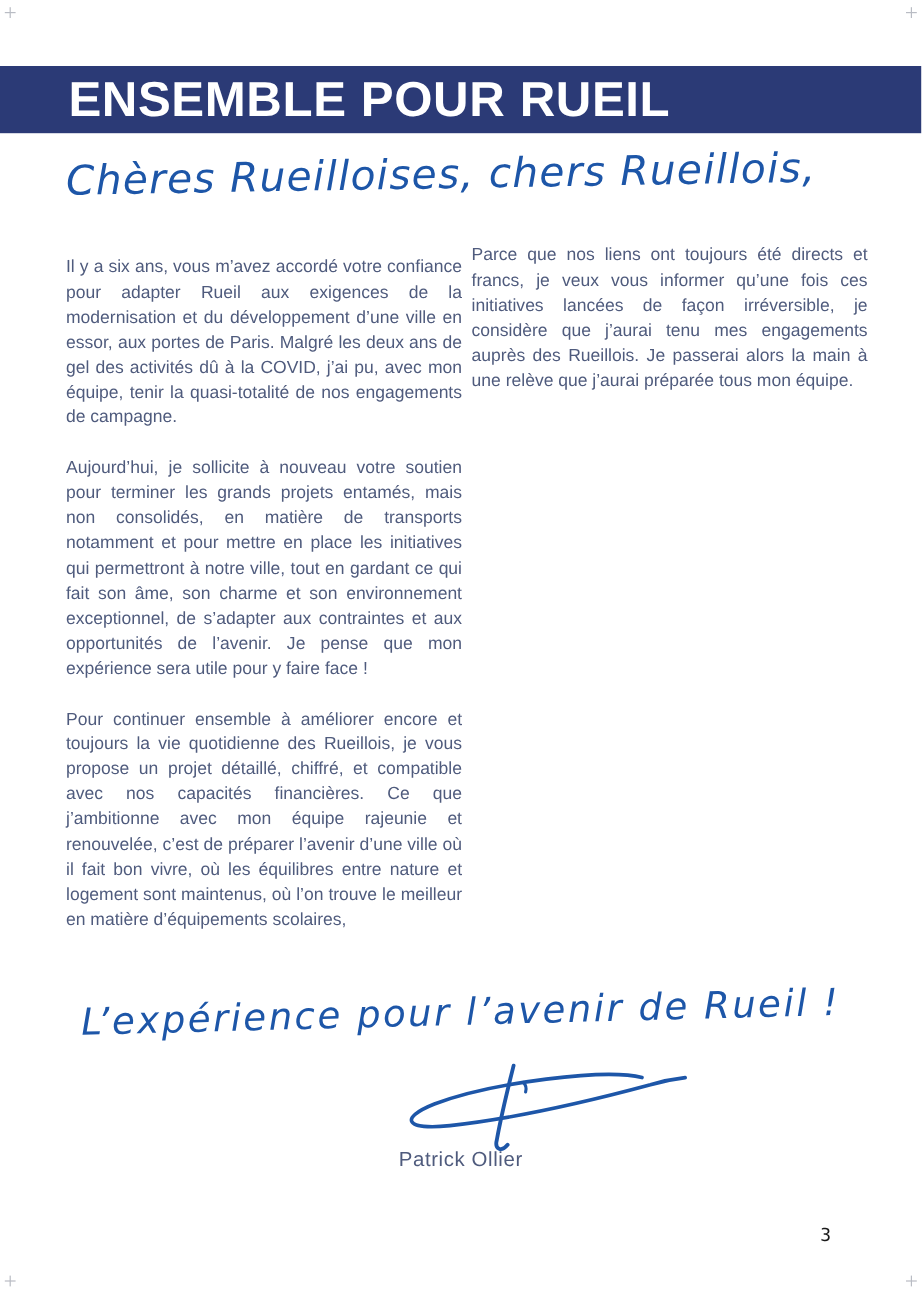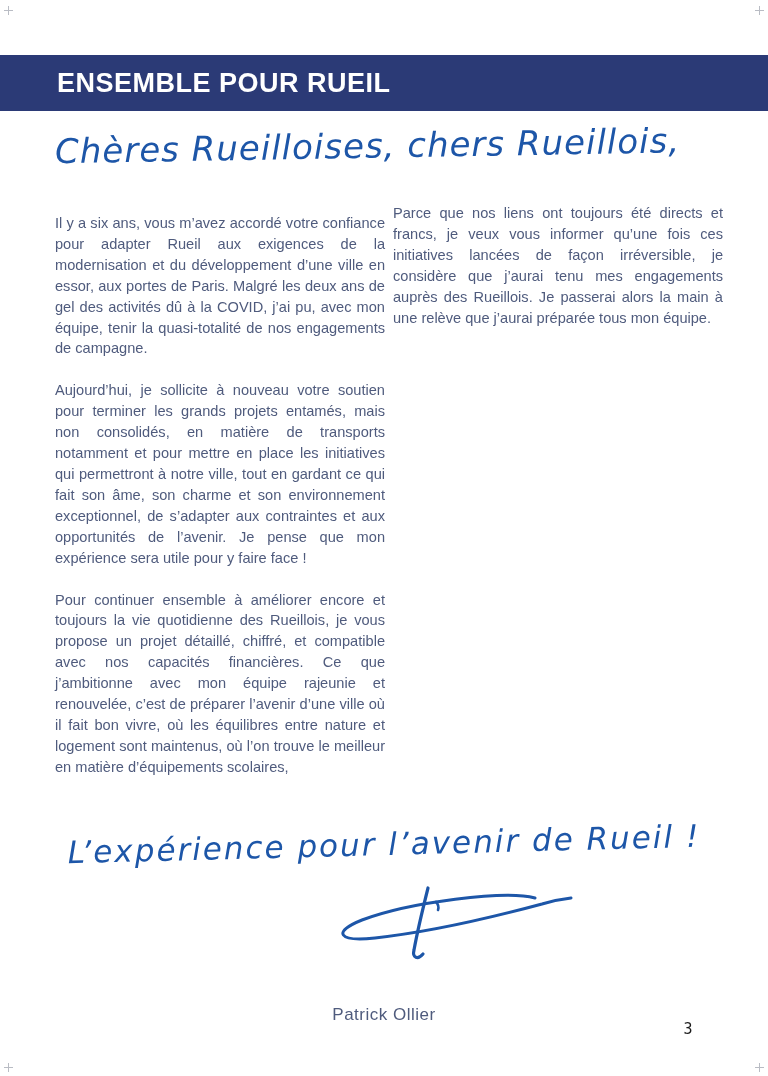--- a/index.html
+++ b/index.html
@@ -21,21 +21,21 @@
   .crop.br{bottom:4px;right:4px;}
 
   .banner{
     position:absolute;left:0;top:55px;width:768px;height:56px;
     background:var(--banner,#2b3a76);
     display:flex;align-items:center;
   }
   .banner h1{
     margin:0 0 0 57px;
     color:#ffffff;
-    font-size:27px;
+    font-size:41px;
     font-weight:bold;
     letter-spacing:0.5px;
     font-family:"Liberation Sans", sans-serif;
   }
 
   .greeting{
     position:absolute;left:55px;top:126px;width:600px;
     color:var(--ink,#1d56a8);
     font-family:"DejaVu Sans", sans-serif;
     font-style:italic;
@@ -70,21 +70,21 @@
     letter-spacing:2px;
     transform:rotate(-1.5deg);
     white-space:nowrap;
   }
 
   .signature{
     position:absolute;left:290px;top:880px;width:290px;height:85px;
   }
 
   .signer{
-    position:absolute;left:0;top:1005px;width:768px;
+    position:absolute;left:0;top:957px;width:768px;
     text-align:center;
     color:var(--body,#4f5b7d);
     font-size:17px;
     letter-spacing:0.5px;
   }
 
   .page-number{
     position:absolute;left:678px;top:1020px;width:20px;
     color:#1a1a1a;
     font-family:"DejaVu Sans Mono", monospace;

